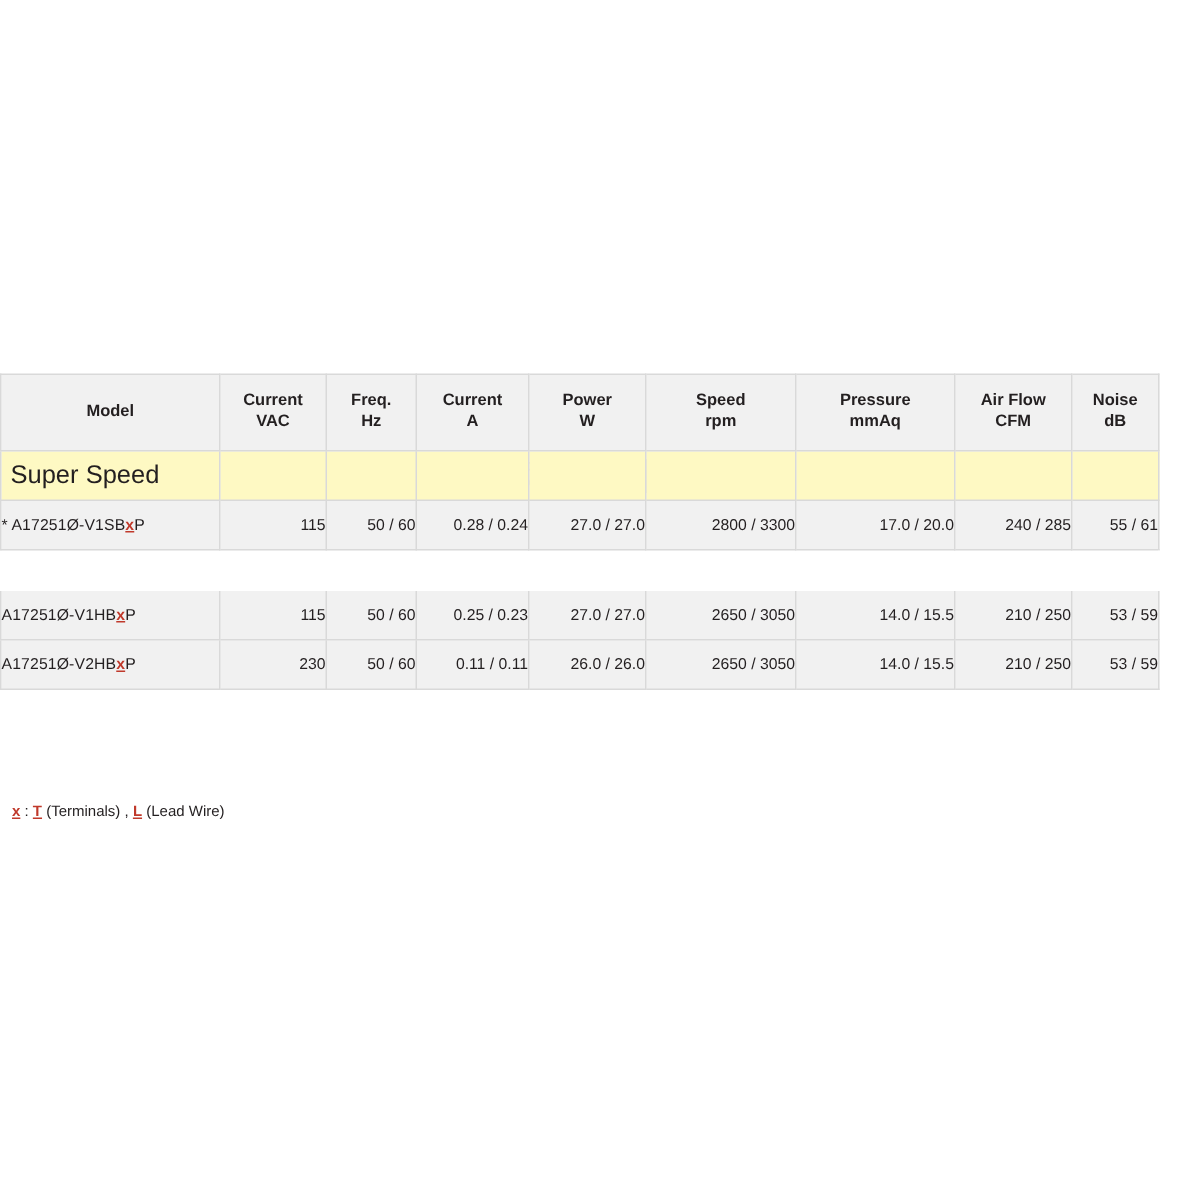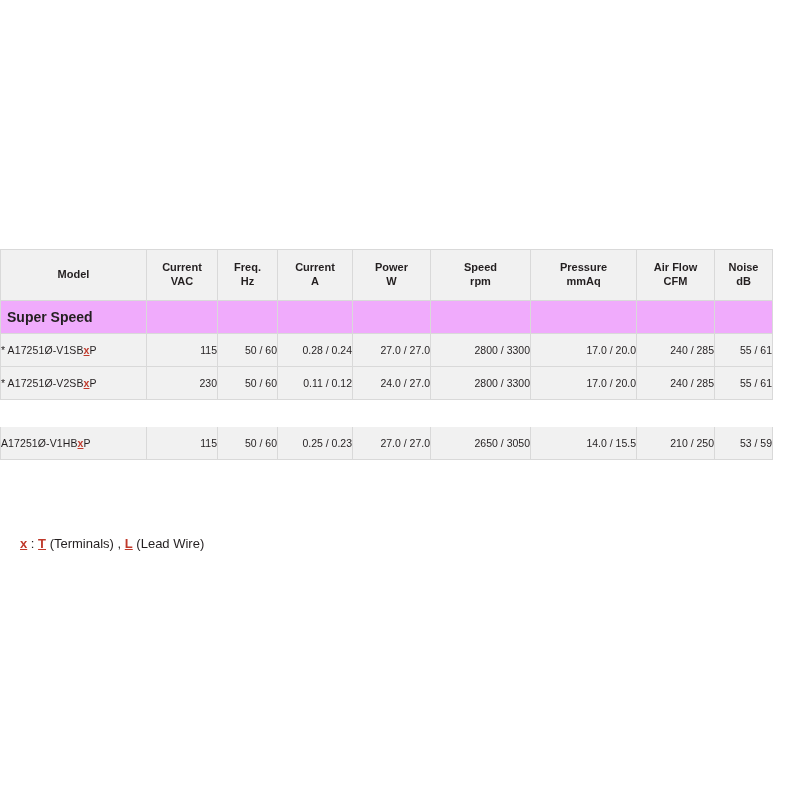--- a/index.html
+++ b/index.html
@@ -47,23 +47,23 @@
     font-size: 11px;
     height: 50px;
     line-height: 1.25;
     color: #231f20;
   }
   thead th .l1 { display: block; }
   thead th .l2 { display: block; }
 
   tr.group td {
     height: 32px;
-    background: #f0abfc;
-    font-weight: bold;
-    font-size: 14px;
+    background: #fef9c3;
+    font-weight: normal;
+    font-size: 17px;
   }
   tr.group td.group-label {
     text-align: left;
     padding-left: 6px;
   }
   tr.data td {
     height: 32px;
     background: #f1f1f1;
     font-size: 10.5px;
     text-align: right;
@@ -80,23 +80,23 @@
     border-top: 1px solid #ffffff;
     border-bottom: 1px solid #ffffff;
   }
   .xmark {
     color: #c0392b;
     text-decoration: underline;
     font-weight: bold;
   }
   .footnote {
     position: absolute;
-    left: 20px;
+    left: 8px;
     top: 536px;
-    font-size: 13px;
+    font-size: 10px;
     color: #231f20;
   }
   .footnote .k {
     color: #c0392b;
     font-weight: bold;
     text-decoration: underline;
   }
   .footnote .sep { color: #231f20; }
   .watermark {
     position: absolute;
@@ -190,49 +190,49 @@
           <td>115</td>
           <td>50 / 60</td>
           <td>0.28 / 0.24</td>
           <td>27.0 / 27.0</td>
           <td>2800 / 3300</td>
           <td>17.0 / 20.0</td>
           <td>240 / 285</td>
           <td>55 / 61</td>
         </tr>
 
-        <tr class="data">
-          <td class="model"><span>* A17251Ø-V2SB</span><span class="xmark">x</span><span>P</span></td>
-          <td>230</td>
-          <td>50 / 60</td>
-          <td>0.11 / 0.12</td>
-          <td>24.0 / 27.0</td>
-          <td>2800 / 3300</td>
-          <td>17.0 / 20.0</td>
-          <td>240 / 285</td>
-          <td>55 / 61</td>
-        </tr>
 
         <tr class="spacer">
           <td colspan="9"></td>
         </tr>
 
 
         <tr class="data">
           <td class="model"><span>A17251Ø-V1HB</span><span class="xmark">x</span><span>P</span></td>
           <td>115</td>
           <td>50 / 60</td>
           <td>0.25 / 0.23</td>
           <td>27.0 / 27.0</td>
           <td>2650 / 3050</td>
           <td>14.0 / 15.5</td>
           <td>210 / 250</td>
           <td>53 / 59</td>
         </tr>
 
+        <tr class="data">
+          <td class="model"><span>A17251Ø-V2HB</span><span class="xmark">x</span><span>P</span></td>
+          <td>230</td>
+          <td>50 / 60</td>
+          <td>0.11 / 0.11</td>
+          <td>26.0 / 26.0</td>
+          <td>2650 / 3050</td>
+          <td>14.0 / 15.5</td>
+          <td>210 / 250</td>
+          <td>53 / 59</td>
+        </tr>
 
       </tbody>
     </table>
   </div>
 
   <div class="footnote">
     <span class="k">x</span><span class="sep"> : </span><span class="k">T</span><span> (Terminals) ,</span> <span class="k">L</span><span>  (Lead Wire)</span>
   </div>
 
 </div>

